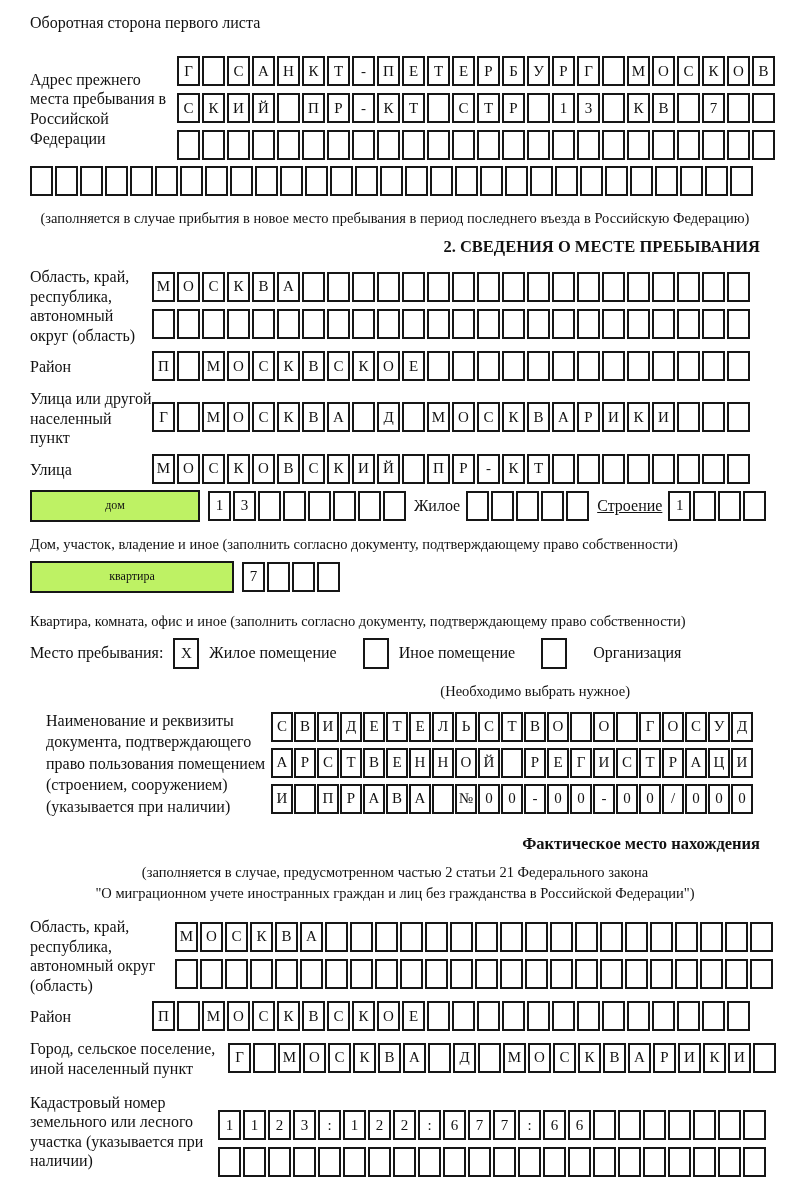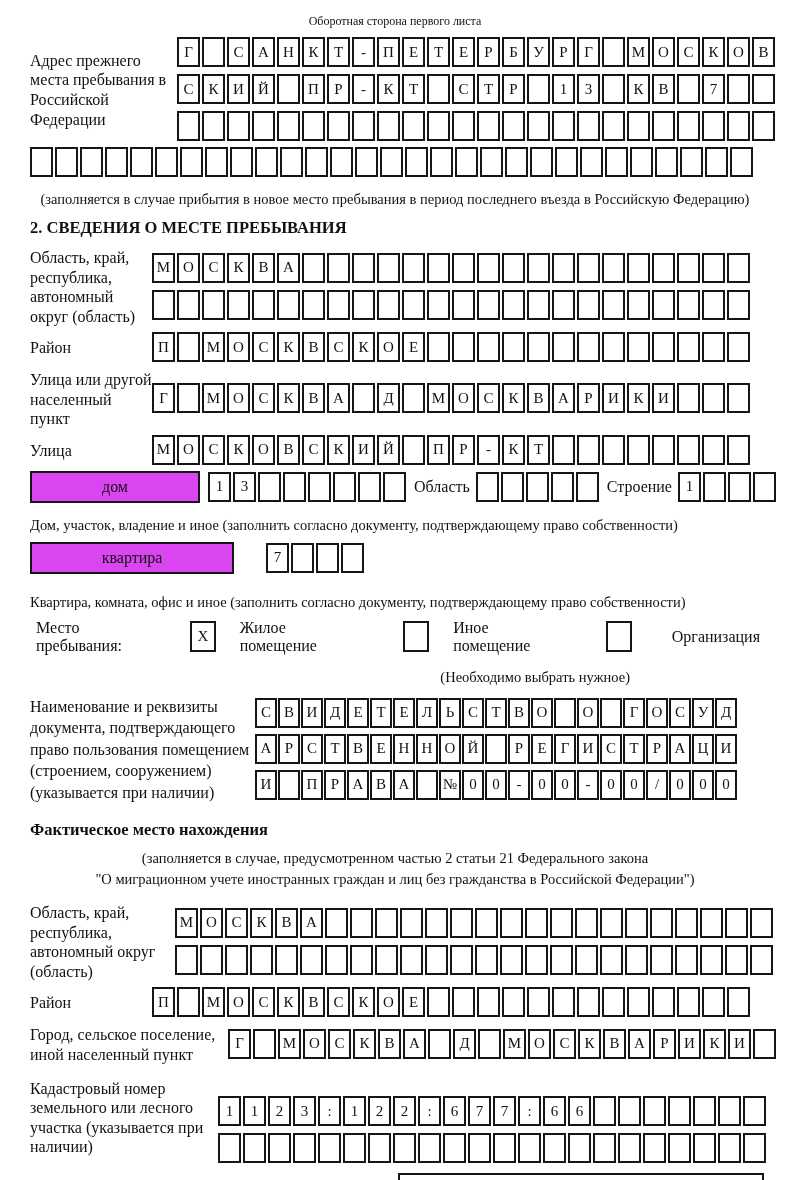--- a/index.html
+++ b/index.html
@@ -2,46 +2,46 @@
 <html><head>
 <meta charset="utf-8">
 <style>
   html,body{margin:0;padding:0;background:#ffffff;}
   body{
     width:800px;height:1180px;box-sizing:border-box;
     padding:14px 40px 0 30px;
     font-family:"Liberation Serif","DejaVu Serif",serif;
     color:#111;font-size:16px;overflow:hidden;
   }
-  .hdr-note{text-align:center;font-size:12px;margin-bottom:8px;}
+  .hdr-note{text-align:left;font-size:16px;margin-bottom:24px;}
   .formrow{display:flex;align-items:center;margin-bottom:6px;}
   .lbl{flex:0 0 auto;line-height:1.22;padding-top:2px;}
   .w122{width:122px;} .w145{width:145px;} .w147{width:147px;}
-  .w198{width:198px;} .w188{width:188px;} .w222{width:225px;}
+  .w198{width:198px;} .w188{width:188px;} .w222{width:225px;margin-left:16px;}
   .rows{display:flex;flex-direction:column;gap:7px;}
   .boxrow{display:flex;flex-wrap:nowrap;}
   .cell{
     flex:0 0 auto;width:19px;height:26px;border:2px solid #161616;
     margin-right:2px;display:flex;align-items:center;justify-content:center;
     font-size:15px;line-height:1;background:#fff;
   }
   .boxrow.tight .cell{width:18px;margin-right:1px;}
   .widebox{
-    flex:0 0 auto;height:28px;border:2px solid #161616;background:#d946ef;
-    display:flex;align-items:center;justify-content:center;font-size:16px;
+    flex:0 0 auto;height:28px;border:2px solid #161616;background:#bef264;
+    display:flex;align-items:center;justify-content:center;font-size:12px;
   }
   .caption{font-size:14.5px;margin:14px 0 8px 0;}
   .caption.center{text-align:center;}
-  .sec-title{text-align:left;font-weight:bold;font-size:16.5px;margin:10px 0 8px 0;}
+  .sec-title{text-align:right;font-weight:bold;font-size:16.5px;margin:10px 0 8px 0;}
   .inline-lbl{padding:4px 6px 0 6px;white-space:nowrap;}
   .checkbox{
     flex:0 0 auto;width:22px;height:27px;border:2px solid #161616;
     display:flex;align-items:center;justify-content:center;font-size:15px;background:#fff;
   }
-  .chk-row{display:flex;align-items:center;margin:4px 0 2px 6px;gap:7px;}
+  .chk-row{display:flex;align-items:center;margin:4px 0 2px 0;}
   .chk-row .gap-s{width:10px;} .chk-row .gap-m{width:26px;}
   .stamp-box{width:362px;height:167px;border:2px solid #161616;margin:10px 0 6px 368px;background:#fff;}
   .fact-note{text-align:center;font-size:14.5px;line-height:1.5;margin-bottom:10px;}
   .mt26{margin-top:26px;}
 </style>
 </head>
 <body>
 
 <div class="hdr-note">Оборотная сторона первого листа</div>
 
@@ -316,39 +316,39 @@
   <div class="boxrow">
       <span class="cell">1</span>
       <span class="cell">3</span>
       <span class="cell"></span>
       <span class="cell"></span>
       <span class="cell"></span>
       <span class="cell"></span>
       <span class="cell"></span>
       <span class="cell"></span>
     </div>
-  <div class="inline-lbl" style="padding-top:0;">Область</div>
-  <div class="boxrow">
-      <span class="cell"></span>
-      <span class="cell"></span>
-      <span class="cell"></span>
-      <span class="cell"></span>
-      <span class="cell"></span>
-    </div>
-  <div class="inline-lbl" style="padding-top:0;">Строение</div>
+  <div class="inline-lbl" style="padding-top:0;">Жилое</div>
+  <div class="boxrow">
+      <span class="cell"></span>
+      <span class="cell"></span>
+      <span class="cell"></span>
+      <span class="cell"></span>
+      <span class="cell"></span>
+    </div>
+  <div class="inline-lbl" style="padding-top:0;text-decoration:underline;">Строение</div>
   <div class="boxrow">
       <span class="cell">1</span>
       <span class="cell"></span>
       <span class="cell"></span>
       <span class="cell"></span>
     </div>
 </div>
 <div class="caption">Дом, участок, владение и иное (заполнить согласно документу, подтверждающему право собственности)</div>
 
-<div class="formrow" style="align-items:center;margin-bottom:20px;gap:24px;">
+<div class="formrow" style="align-items:center;margin-bottom:20px;">
   <div class="widebox" style="width:200px;margin-right:8px;">квартира</div>
   <div class="boxrow">
       <span class="cell">7</span>
       <span class="cell"></span>
       <span class="cell"></span>
       <span class="cell"></span>
     </div>
 </div>
 <div class="caption">Квартира, комната, офис и иное (заполнить согласно документу, подтверждающему право собственности)</div>
 

